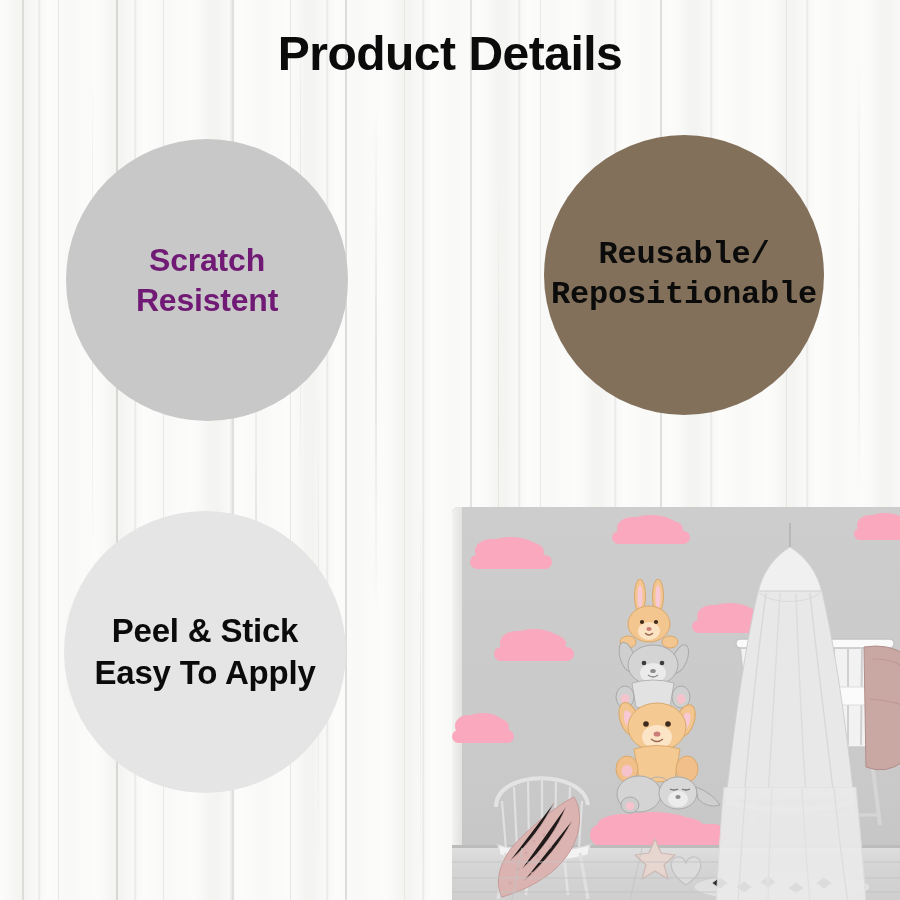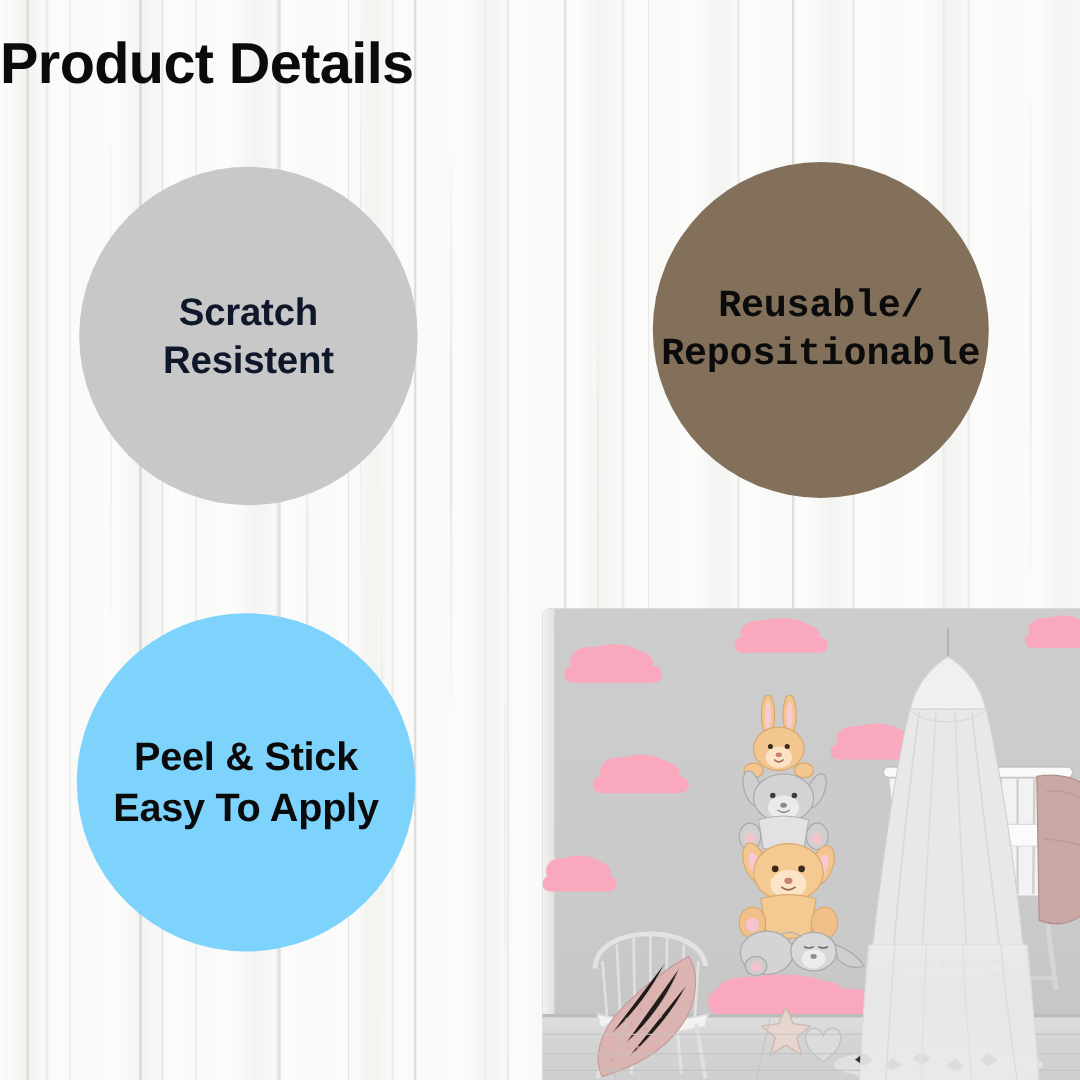--- a/index.html
+++ b/index.html
@@ -96,20 +96,21 @@
       375px 0, 420px 0, 498px 0, 858px 0;
     filter: blur(0.3px);
   }
 
   
   .page-title {
     position: absolute;
     top: 26px;
     left: 0;
     width: 900px;
+    text-align: center;
     font-size: 48px;
     font-weight: bold;
     letter-spacing: -0.5px;
     color: #0b0b0b;
     z-index: 5;
   }
 
   
   .badge {
     position: absolute;
@@ -211,30 +212,30 @@
 
 <div class="canvas">
 
   <div class="wood-bg"></div>
   <div class="wood-seams"></div>
   <div class="wood-grain"></div>
 
   <div class="page-title">Product Details</div>
 
   <div class="badge" id="badge-scratch" style="background: rgb(200, 200, 200);">
-    <div class="badge-label" style="color: #0f172a;">Scratch
+    <div class="badge-label" style="color: #701a75;">Scratch
 Resistent</div>
   </div>
 
   <div class="badge" id="badge-reusable" style="background: rgb(130, 112, 90);">
     <div class="badge-label" style="color: rgb(11, 11, 11);">Reusable/
 Repositionable</div>
   </div>
 
-  <div class="badge" id="badge-peel" style="background: #7dd3fc;">
+  <div class="badge" id="badge-peel" style="background: #e5e5e5;">
     <div class="badge-label" style="color: rgb(11, 11, 11);">Peel &amp; Stick
 Easy To Apply</div>
   </div>
 
   <div class="photo">
 
     <div class="photo-wall"></div>
     <div class="photo-wall-strip"></div>
 
     <div class="abs" style="left:18px;top:30px;width:82px;height:34px;">

